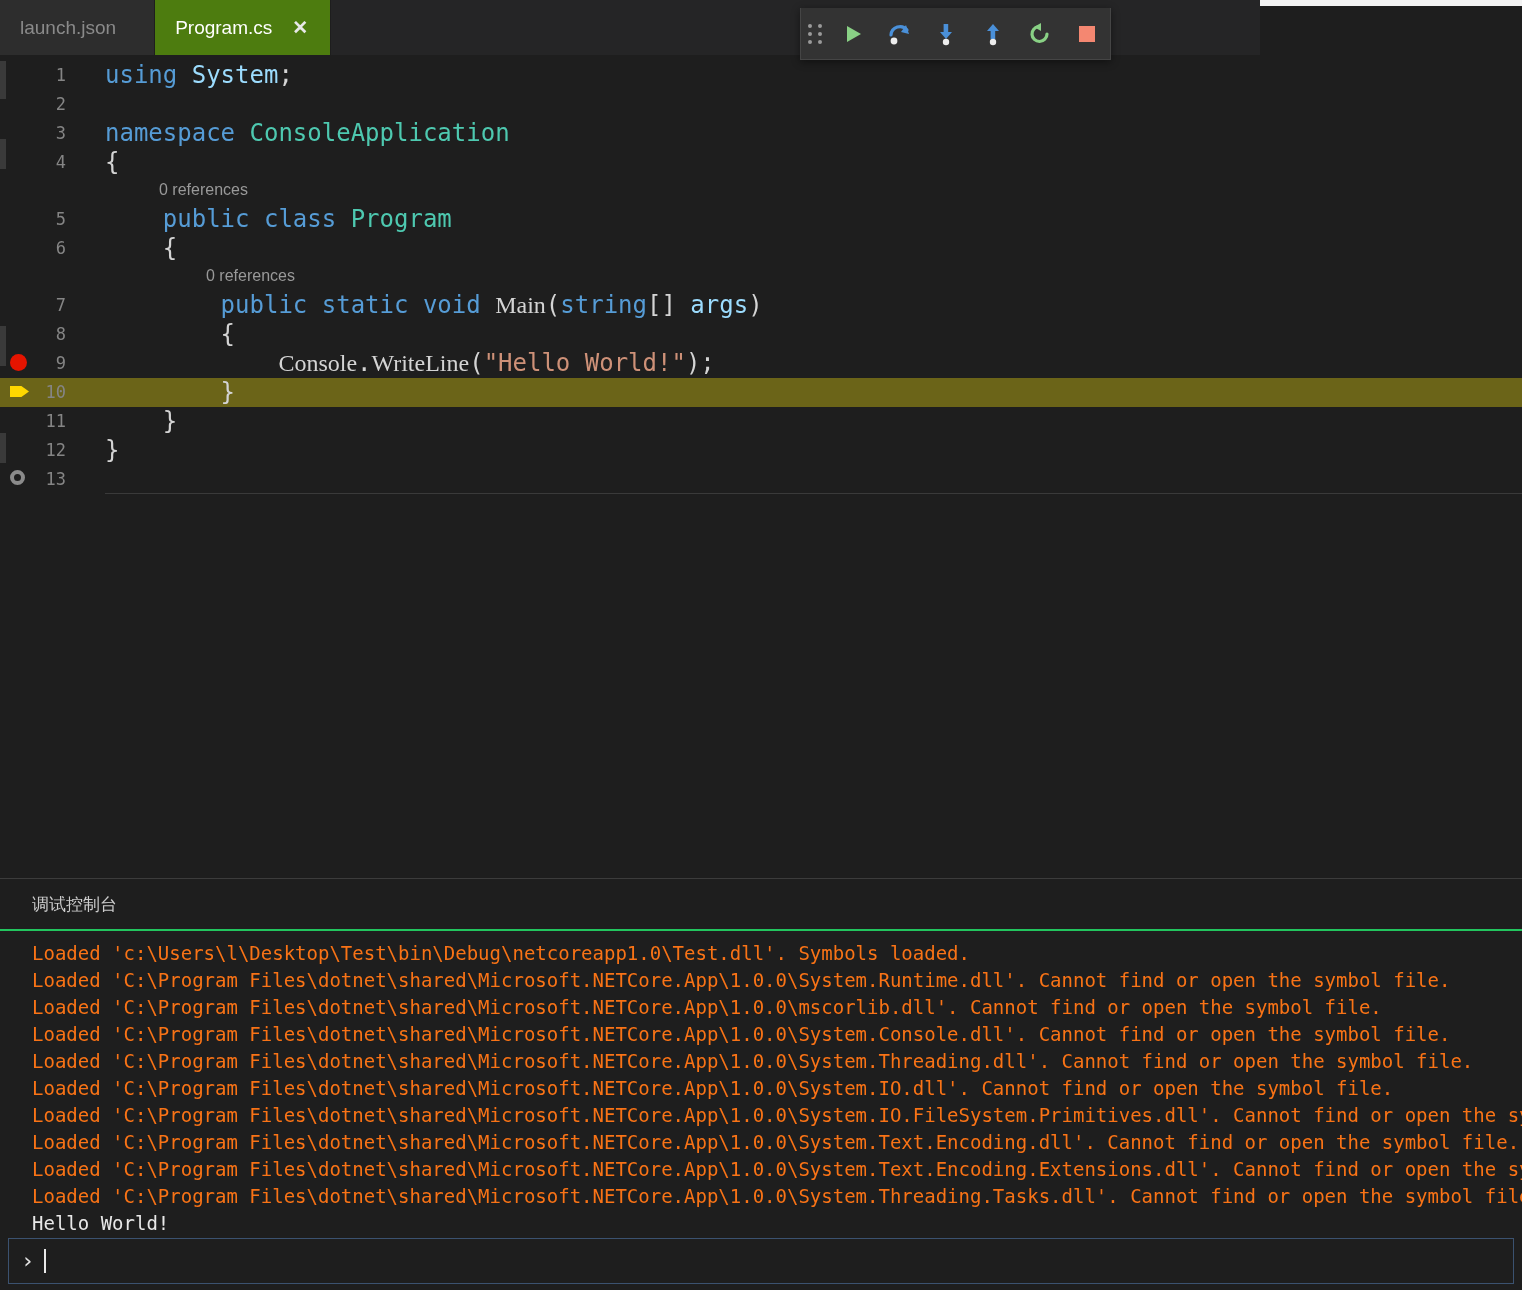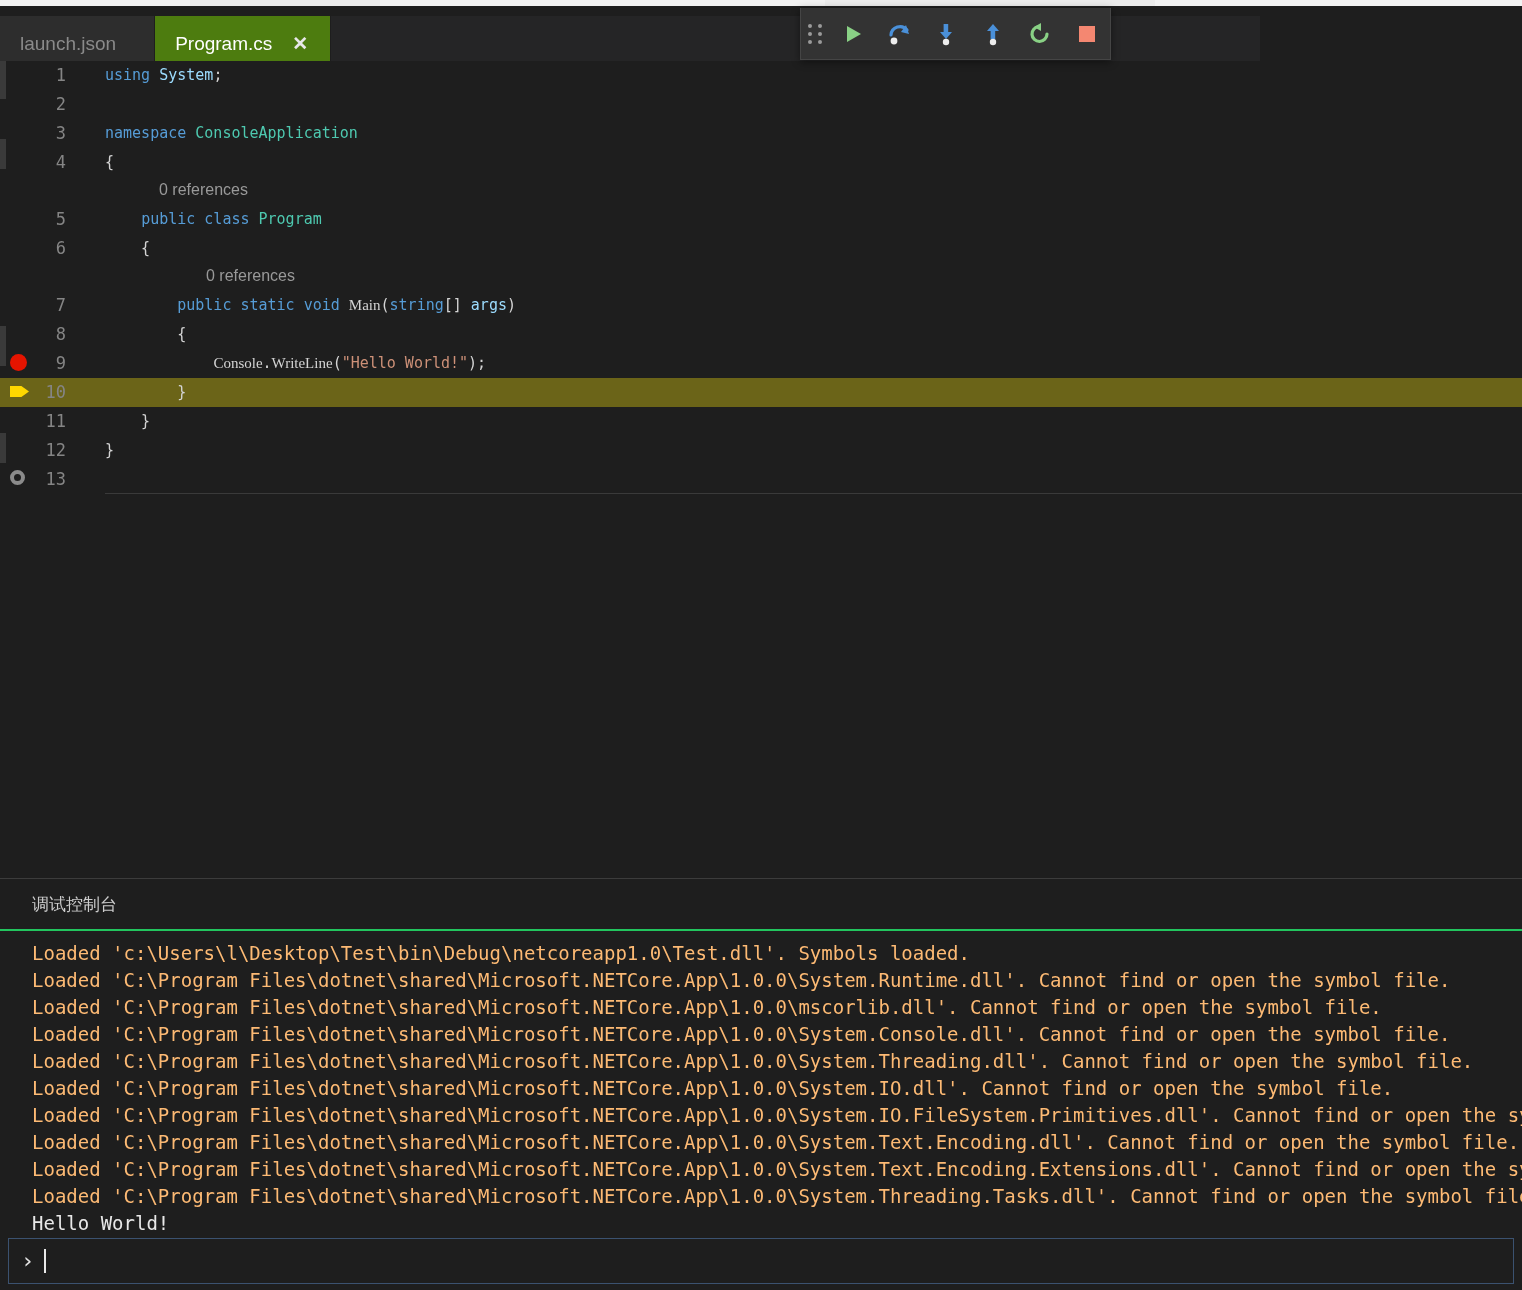--- a/index.html
+++ b/index.html
@@ -13,21 +13,21 @@
 
   
   .top-strip {
     position: absolute; top: 0; left: 0; width: 1522px; height: 6px;
     background: #f3f3f3;
   }
   .top-strip .seg { position: absolute; top: 0; height: 6px; background: #ececec; }
 
   
   .tabbar {
-    position: absolute; top: 16px; left: 0; width: 1260px; height: 55px;
+    position: absolute; top: 0; left: 0; width: 1260px; height: 55px;
     background: #252526;
     display: flex; align-items: stretch;
   }
   .tab {
     display: flex; align-items: center;
     padding: 0 20px;
     height: 55px;
     font-size: 19px;
     border-right: 1px solid #1e1e1e;
     position: relative;
@@ -83,21 +83,21 @@
   .lineno {
     position: absolute; left: 36px; top: 0; width: 30px;
     text-align: right;
     font-family: "DejaVu Sans Mono", monospace;
     font-size: 17px; line-height: 29px;
     color: #858585;
   }
   .code {
     position: absolute; left: 105px; top: 0;
     font-family: "DejaVu Sans Mono", monospace;
-    font-size: 15px; line-height: 29px;
+    font-size: 24px; line-height: 29px;
     white-space: pre;
     color: #d4d4d4;
   }
   .codelens {
     position: relative; height: 28px;
     font-size: 16px; color: #999999;
     font-family: "Liberation Sans", sans-serif;
     margin-left: 7px;
   }
   .codelens span { position: absolute; top: 4px; }
@@ -130,21 +130,21 @@
   .console-body {
     position: absolute; top: 53px; left: 0; right: 0; bottom: 58px;
     padding: 8px 0 0 0;
     overflow: hidden;
   }
   .console-line {
     font-family: "DejaVu Sans Mono", monospace;
     font-size: 19px; line-height: 27px;
     white-space: nowrap;
     padding-left: 32px;
-    color: #fdba74;
+    color: #f97316;
   }
   .console-line.out { color: #e8e8e8; }
   .console-input-wrap {
     position: absolute; left: 8px; right: 8px; bottom: 6px; height: 46px;
     background: #1e1e1e;
     border: 1px solid #3b5270;
   }
   .console-input {
     display: flex; align-items: center; height: 100%;
     padding-left: 12px;

